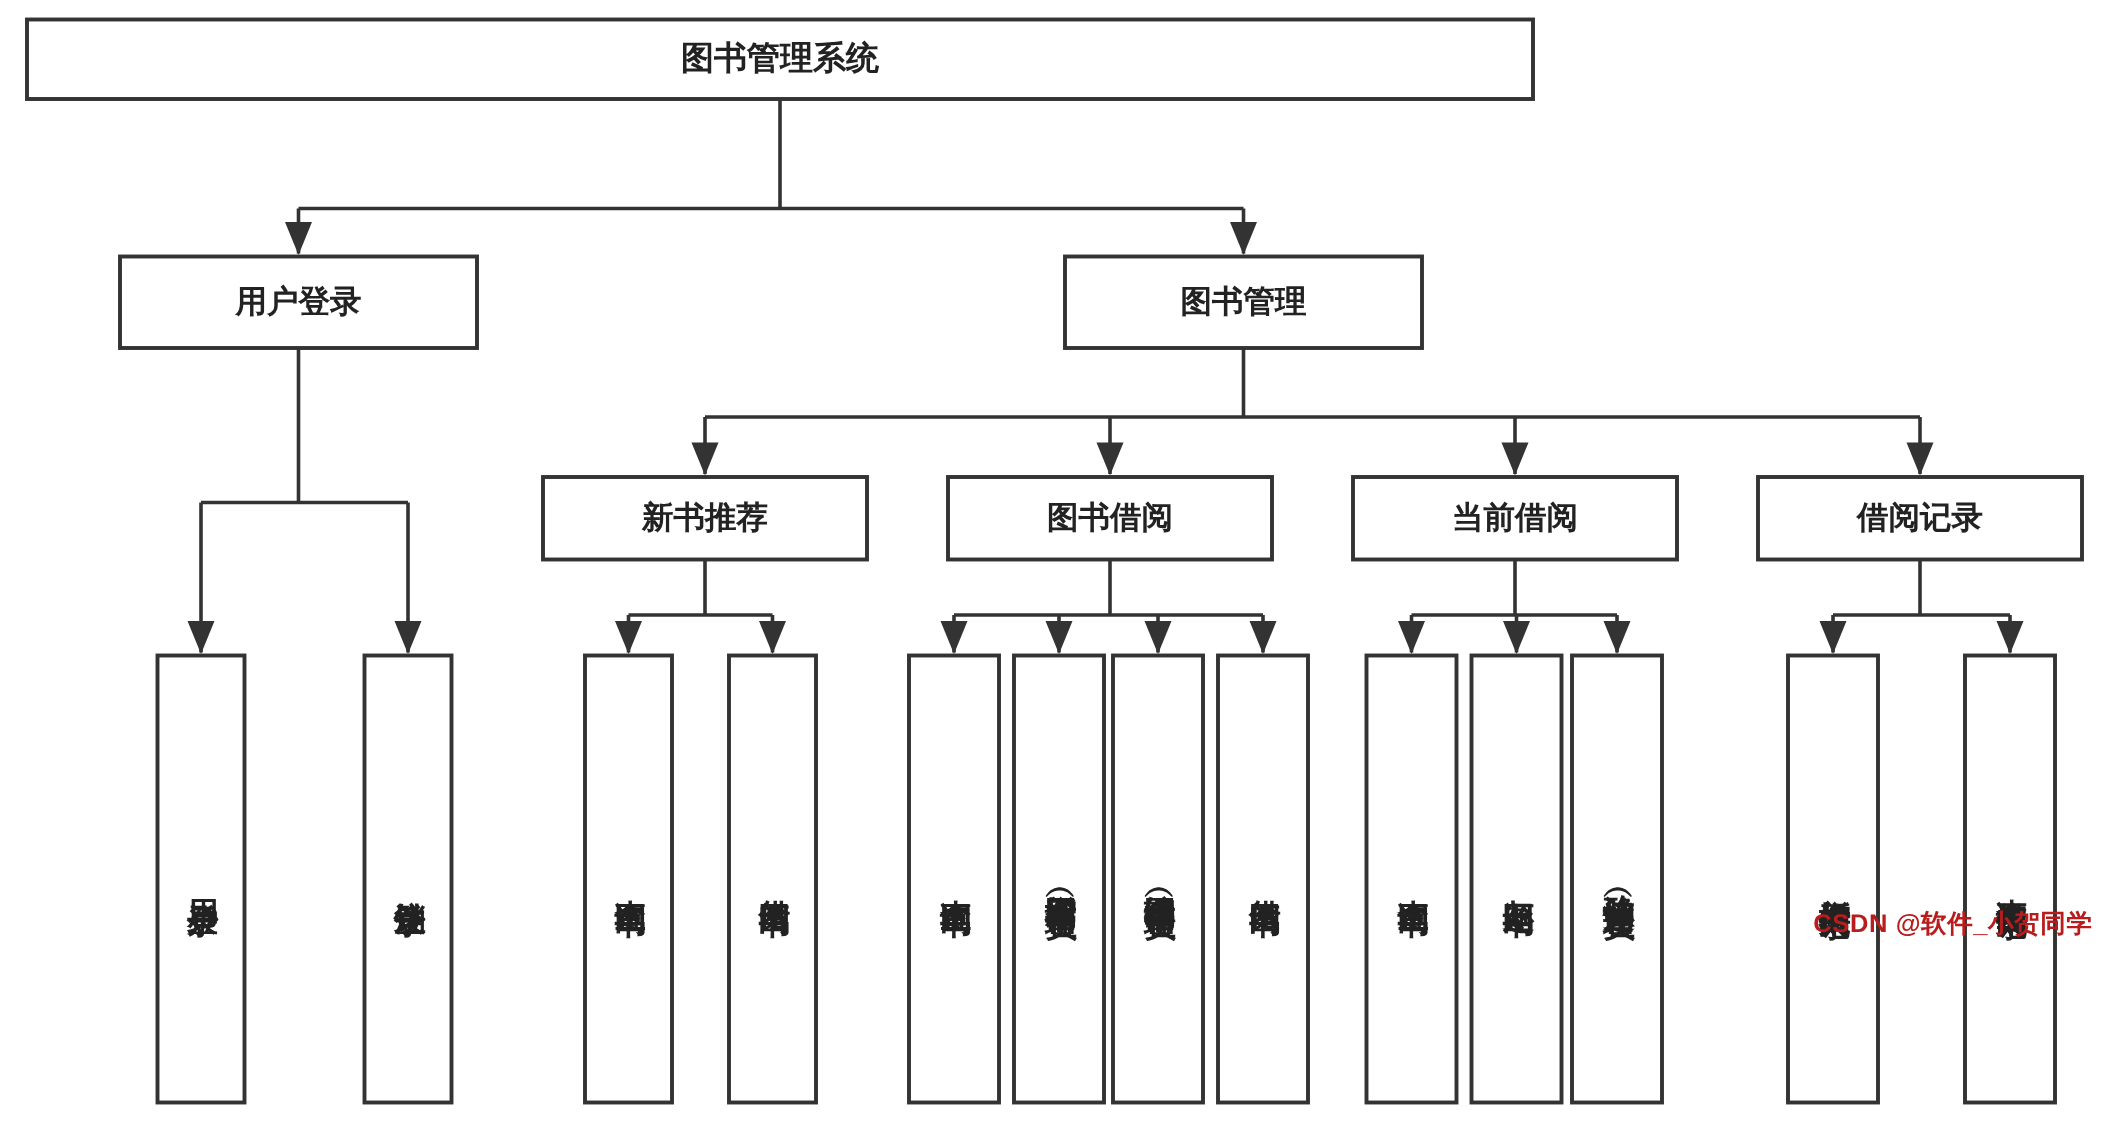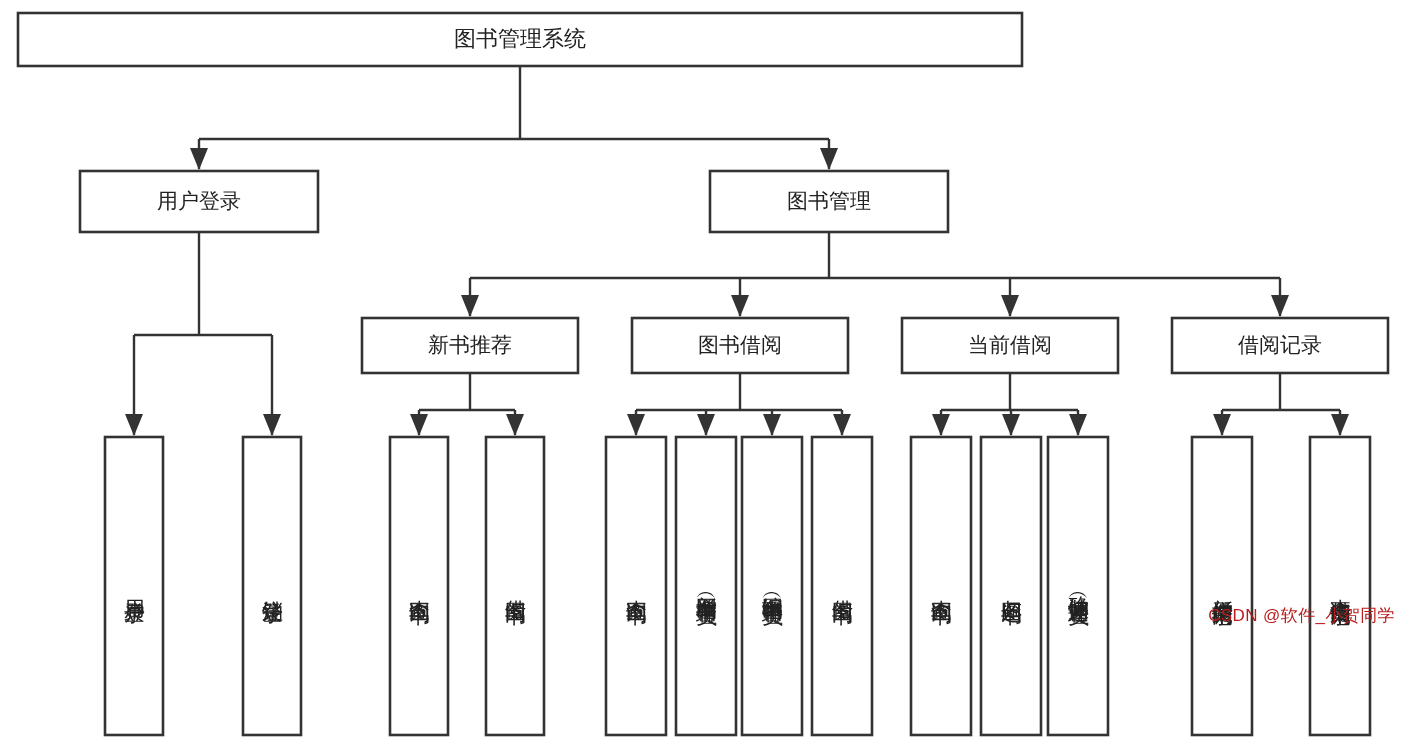--- a/index.html
+++ b/index.html
@@ -11,20 +11,21 @@
     width: 1405px;
     height: 747px;
     font-family: "Liberation Sans", "DejaVu Sans", sans-serif;
     overflow: hidden;
     position: relative;
   }
   #diagram-root {
     position: relative;
     width: 1405px;
     height: 629px;
+    font-weight: bold;
   }
   svg.diagram-canvas {
     position: absolute;
     left: 0;
     top: 0;
     width: 1405px;
     height: 747px;
   }
   .node-box {
     fill: #ffffff;

